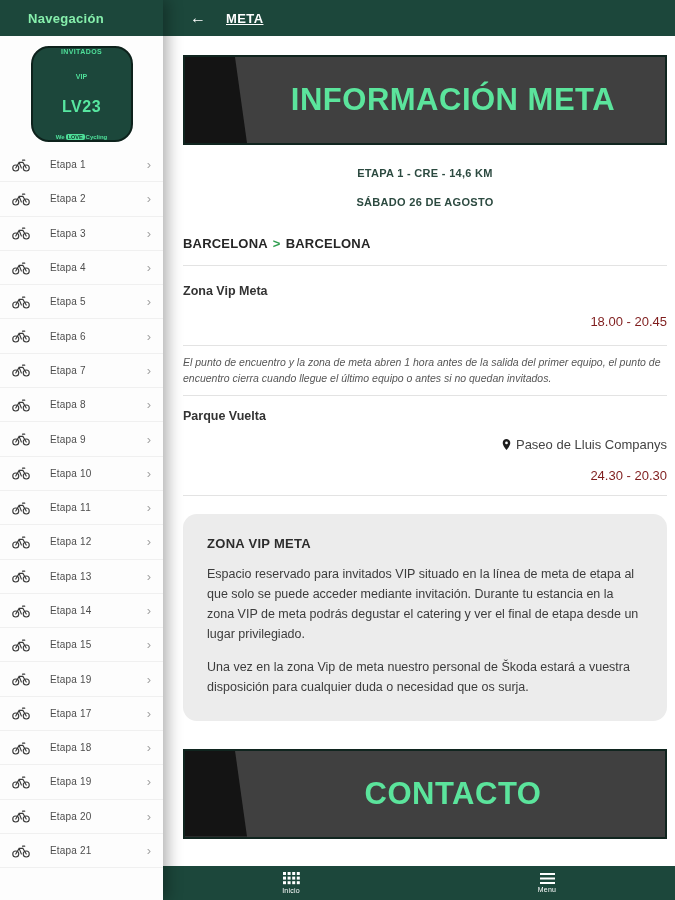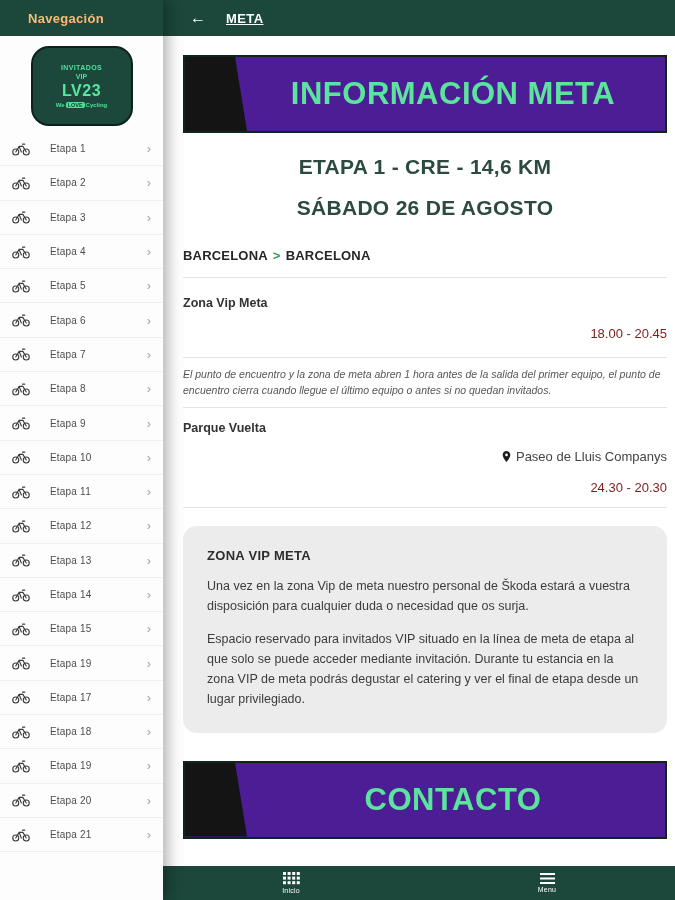--- a/index.html
+++ b/index.html
@@ -19,27 +19,27 @@
   .app-header .title { margin-left:20px; color:#fff; font-size:13px; font-weight:bold; letter-spacing:.4px;text-decoration:underline; }
 
   
   .drawer {
     position:absolute; left:0; top:0; bottom:0; width:163px; z-index:40;
     background:#fdfdfd; box-shadow:5px 0 14px rgba(0,0,0,.30);
     display:flex; flex-direction:column;
   }
   .drawer-header {
     height:36px; flex:0 0 36px; background:#1c473b; display:flex; align-items:center;
-    padding-left:28px; color:#fdba74; font-size:13px; font-weight:bold; letter-spacing:.3px;
+    padding-left:28px; color:#86efac; font-size:13px; font-weight:bold; letter-spacing:.3px;
   }
   .logo-wrap { display:flex; justify-content:center; padding:10px 0 6px 0; }
   .logo-card {
-    width:102px; height:80px; background:#1c473b; border:2px solid #0d221c;
+    width:102px; height:96px; background:#1c473b; border:2px solid #0d221c;
     border-radius:18px; display:flex; flex-direction:column; align-items:center;
-    justify-content:center; gap:2px;
+    justify-content:space-between; gap:2px;
   }
   .logo-card .l1 { color:#4fe09a; font-size:7px; font-weight:bold; letter-spacing:.4px; }
   .logo-card .l2 { color:#4fe09a; font-size:7px; font-weight:bold; }
   .logo-card .l3 { color:#57e7a0; font-size:16px; font-weight:bold; letter-spacing:.5px; }
   .logo-card .l4 { display:flex; align-items:center; gap:1px; color:#4fe09a; font-size:6px; font-weight:bold; }
   .logo-card .l4 .love-badge {
     background:#4fe09a; color:#123a2d; border-radius:2px; padding:0 2px; font-size:5.5px; font-weight:bold;
   }
   .stage-list { flex:1; overflow:hidden; }
   .stage-row {
@@ -57,34 +57,34 @@
   }
   .nav-item { flex:1; display:flex; flex-direction:column; align-items:center; justify-content:center; gap:2px; cursor:pointer; }
   .nav-item .nav-lbl { color:#fff; font-size:7px; letter-spacing:.2px; }
 
   
   .content {
     position:absolute; left:163px; top:36px; right:0; bottom:34px;
     background:#fff; overflow:hidden; padding:0 8px 0 20px; z-index:5;
   }
   .banner {
-    position:relative; margin-top:19px; height:78px; background:#4c1d95;
+    position:relative; margin-top:19px; height:90px; background:#404040;
     border:2px solid #10251f; overflow:hidden;
   }
   .banner::before {
     content:""; position:absolute; left:0; top:0; bottom:0; width:70px;
     background:#141414; clip-path:polygon(0 0, 50px 0, 62px 100%, 0 100%);
   }
   .banner .banner-title {
     position:absolute; left:56px; right:0; top:0; bottom:0;
     display:flex; align-items:center; justify-content:center;
     color:#5be49c; font-size:31px; font-weight:bold; letter-spacing:.5px;
   }
   .stage-line, .date-line {
-    text-align:center; font-size:21px; font-weight:bold; color:#2c4a40; letter-spacing:.3px;
+    text-align:center; font-size:11px; font-weight:bold; color:#2c4a40; letter-spacing:.3px;
   }
   .stage-line { margin-top:22px; }
   .date-line { margin-top:17px; }
   .route { margin-top:28px; font-size:13px; font-weight:bold; color:#262626; letter-spacing:.2px; }
   .route .sep { color:#2f9e4f; margin:0 5px; }
   .divider { height:1px; background:#e3e3e3; }
   .d1 { margin-top:14px; } .d2 { margin-top:16px; } .d3 { margin-top:8px; } .d4 { margin-top:12px; }
   .sec-title { margin-top:18px; font-size:12.5px; font-weight:bold; color:#333; }
   .sec-title.second { margin-top:13px; }
   .loc-row { margin-top:14px; text-align:right; font-size:13px; color:#444; }
@@ -137,22 +137,22 @@
       <svg width="13" height="13" viewBox="0 0 24 24" fill="#1d1d1d">
           <path d="M12 2C8.1 2 5 5.1 5 9c0 5.2 7 13 7 13s7-7.8 7-13c0-3.9-3.1-7-7-7zm0 9.5A2.5 2.5 0 1 1 12 6.5a2.5 2.5 0 0 1 0 5z"></path>
         </svg><span>Paseo de Lluis Companys</span>
     </div>
     <div class="time-row">24.30 - 20.30</div>
 
     <div class="divider d4"></div>
 
     <div class="info-card">
       <div class="card-title">ZONA VIP META</div>
+      <p>Espacio reservado para invitados VIP situado en la línea de meta de etapa al que solo se puede acceder mediante invitación. Durante tu estancia en la zona VIP de meta podrás degustar el catering y ver el final de etapa desde un lugar privilegiado.</p>
       <p>Una vez en la zona Vip de meta nuestro personal de Škoda estará a vuestra disposición para cualquier duda o necesidad que os surja.</p>
-      <p>Espacio reservado para invitados VIP situado en la línea de meta de etapa al que solo se puede acceder mediante invitación. Durante tu estancia en la zona VIP de meta podrás degustar el catering y ver el final de etapa desde un lugar privilegiado.</p>
     </div>
 
     <div class="banner contact-banner">
       <div class="banner-title">CONTACTO</div>
     </div>
 
   </div>
 
   <div class="bottom-nav">
     <div class="nav-item">

